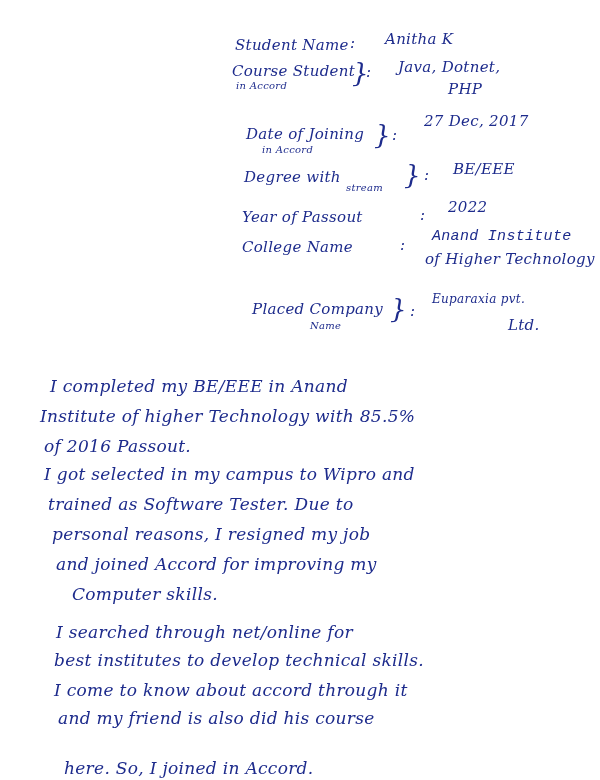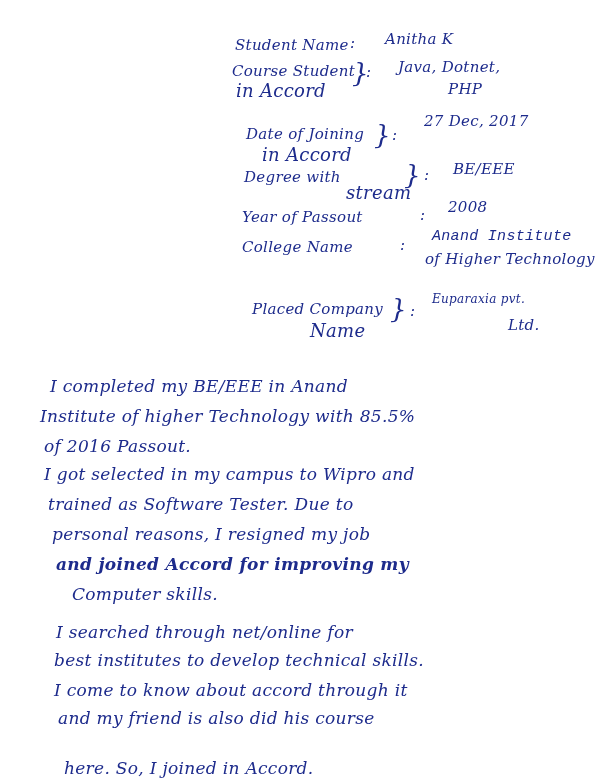--- a/index.html
+++ b/index.html
@@ -5,21 +5,21 @@
   html, body { margin:0; padding:0; }
   body {
     width:600px; height:780px; background:#ffffff; position:relative; overflow:hidden;
     font-family: "DejaVu Serif", "Liberation Serif", serif;
     color:#1a2a8a;
   }
   .hw { position:absolute; font-style:italic; white-space:nowrap; color:#1d2b8c; letter-spacing:0.3px; }
   .label { font-size:15px; }
   .value { font-size:15px; }
   .para { font-size:17px; }
-  .sub { font-size:18px; }
+  .sub { font-size:10px; }
 </style>
 </head>
 <body>
 
 <div>
   <span class="hw label" style="left:235px;top:36px;">Student Name</span>
   <span class="hw label" style="left:350px;top:34px;">:</span>
   <span class="hw value" style="left:385px;top:30px;text-align:right;">Anitha K</span>
 </div>
 
@@ -44,21 +44,21 @@
   <span class="hw label" style="left:244px;top:168px;">Degree with</span>
   <span class="hw sub" style="left:346px;top:182px;">stream</span>
   <span class="hw label" style="left:404px;top:160px;font-size:26px;">}</span>
   <span class="hw label" style="left:424px;top:166px;">:</span>
   <span class="hw value" style="left:453px;top:160px;">BE/EEE</span>
 </div>
 
 <div>
   <span class="hw label" style="left:242px;top:208px;">Year of Passout</span>
   <span class="hw label" style="left:420px;top:206px;">:</span>
-  <span class="hw value" style="left:448px;top:198px;">2008</span>
+  <span class="hw value" style="left:448px;top:198px;">2022</span>
 </div>
 
 <div>
   <span class="hw label" style="left:242px;top:238px;">College Name</span>
   <span class="hw label" style="left:400px;top:236px;">:</span>
   <span class="hw value" style="left:432px;top:228px;font-family:Liberation Mono, monospace;">Anand Institute</span>
   <span class="hw value" style="left:425px;top:250px;">of Higher Technology</span>
 </div>
 
 <div>
@@ -70,20 +70,20 @@
   <span class="hw value" style="left:508px;top:316px;">Ltd.</span>
 </div>
 
 <div>
   <div class="hw para" style="left:50px;top:376px;">I completed my BE/EEE in Anand</div>
   <div class="hw para" style="left:40px;top:406px;">Institute of higher Technology with 85.5%</div>
   <div class="hw para" style="left:44px;top:436px;">of 2016 Passout.</div>
   <div class="hw para" style="left:44px;top:464px;">I got selected in my campus to Wipro and</div>
   <div class="hw para" style="left:48px;top:494px;">trained as Software Tester. Due to</div>
   <div class="hw para" style="left:52px;top:524px;">personal reasons, I resigned my job</div>
-  <div class="hw para" style="left:56px;top:554px;font-weight:bold;">and joined Accord for improving my</div>
+  <div class="hw para" style="left:56px;top:554px;">and joined Accord for improving my</div>
   <div class="hw para" style="left:72px;top:584px;">Computer skills.</div>
   <div class="hw para" style="left:56px;top:622px;">I searched through net/online for</div>
   <div class="hw para" style="left:54px;top:650px;">best institutes to develop technical skills.</div>
   <div class="hw para" style="left:54px;top:680px;">I come to know about accord through it</div>
   <div class="hw para" style="left:58px;top:708px;">and my friend is also did his course</div>
   <div class="hw para" style="left:64px;top:736px;margin-top:22px;">here. So, I joined in Accord.</div>
 </div>
 
 </body></html>

